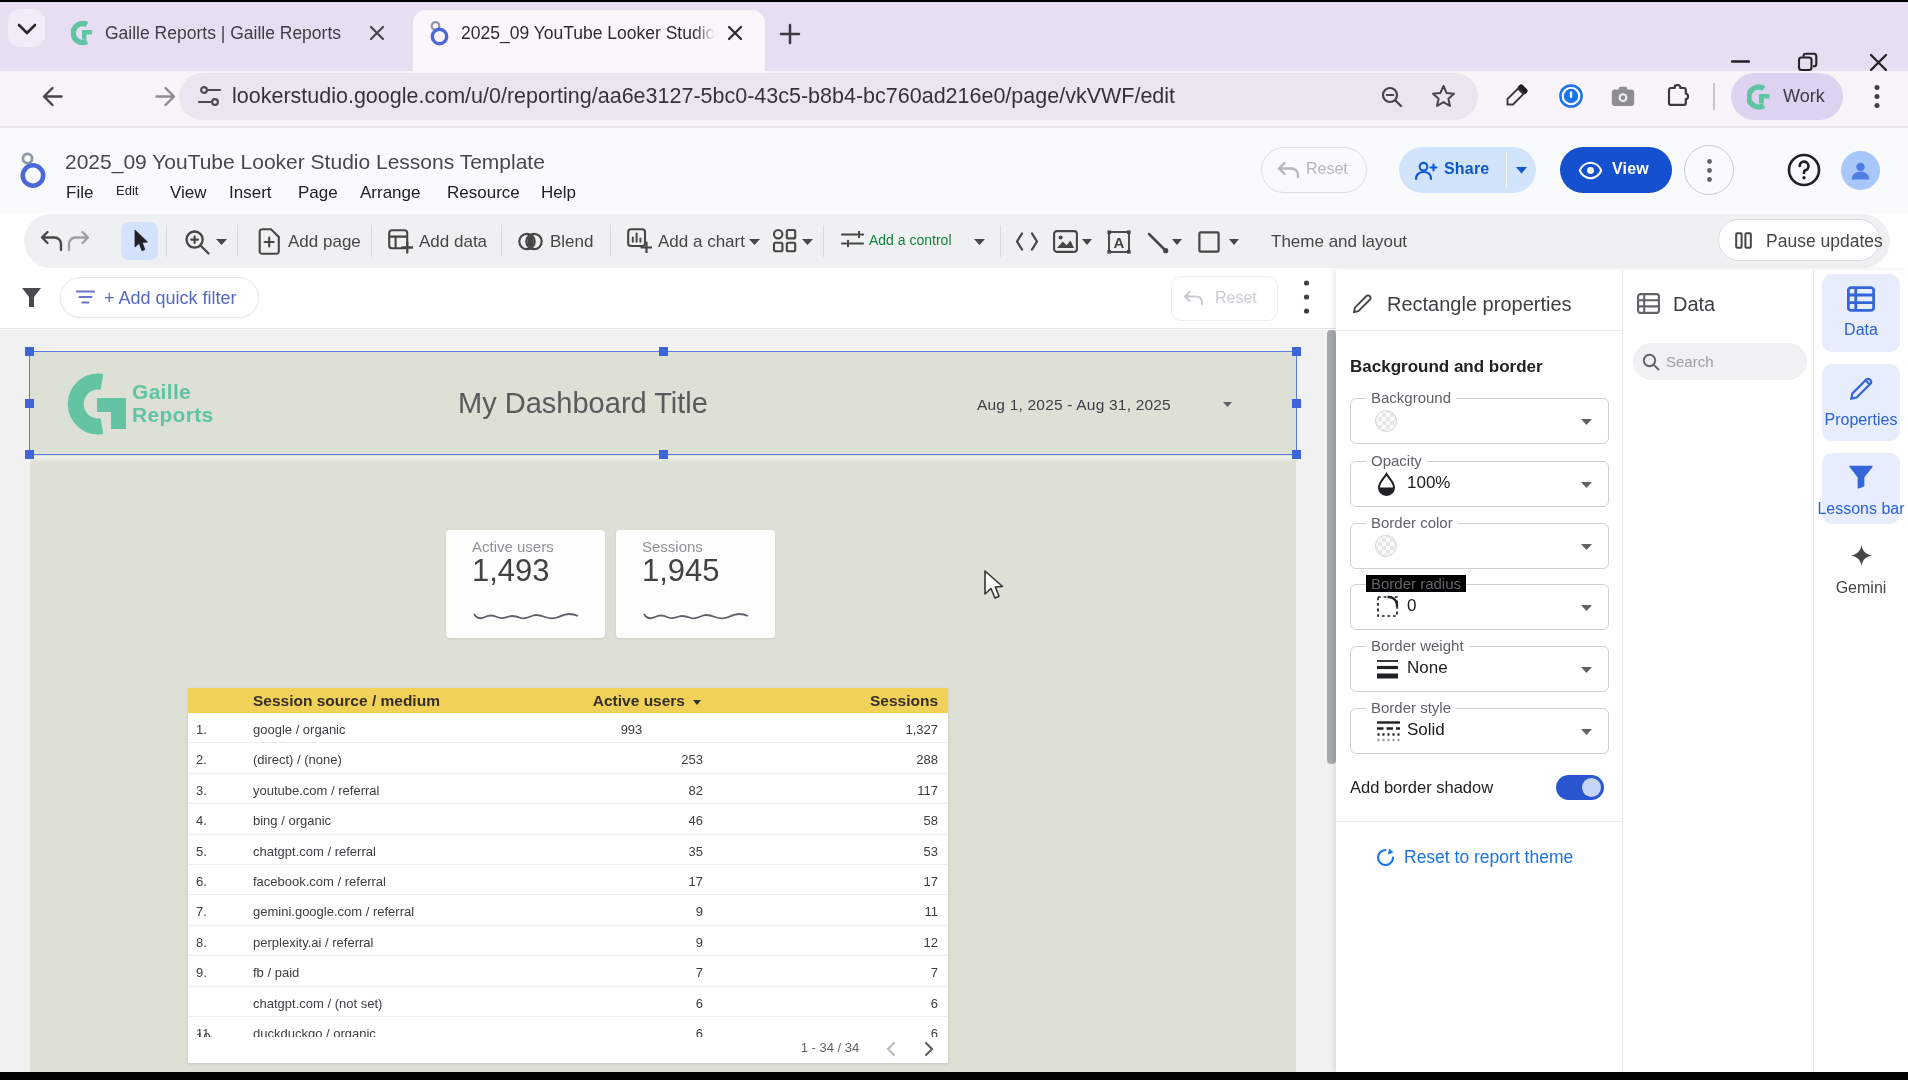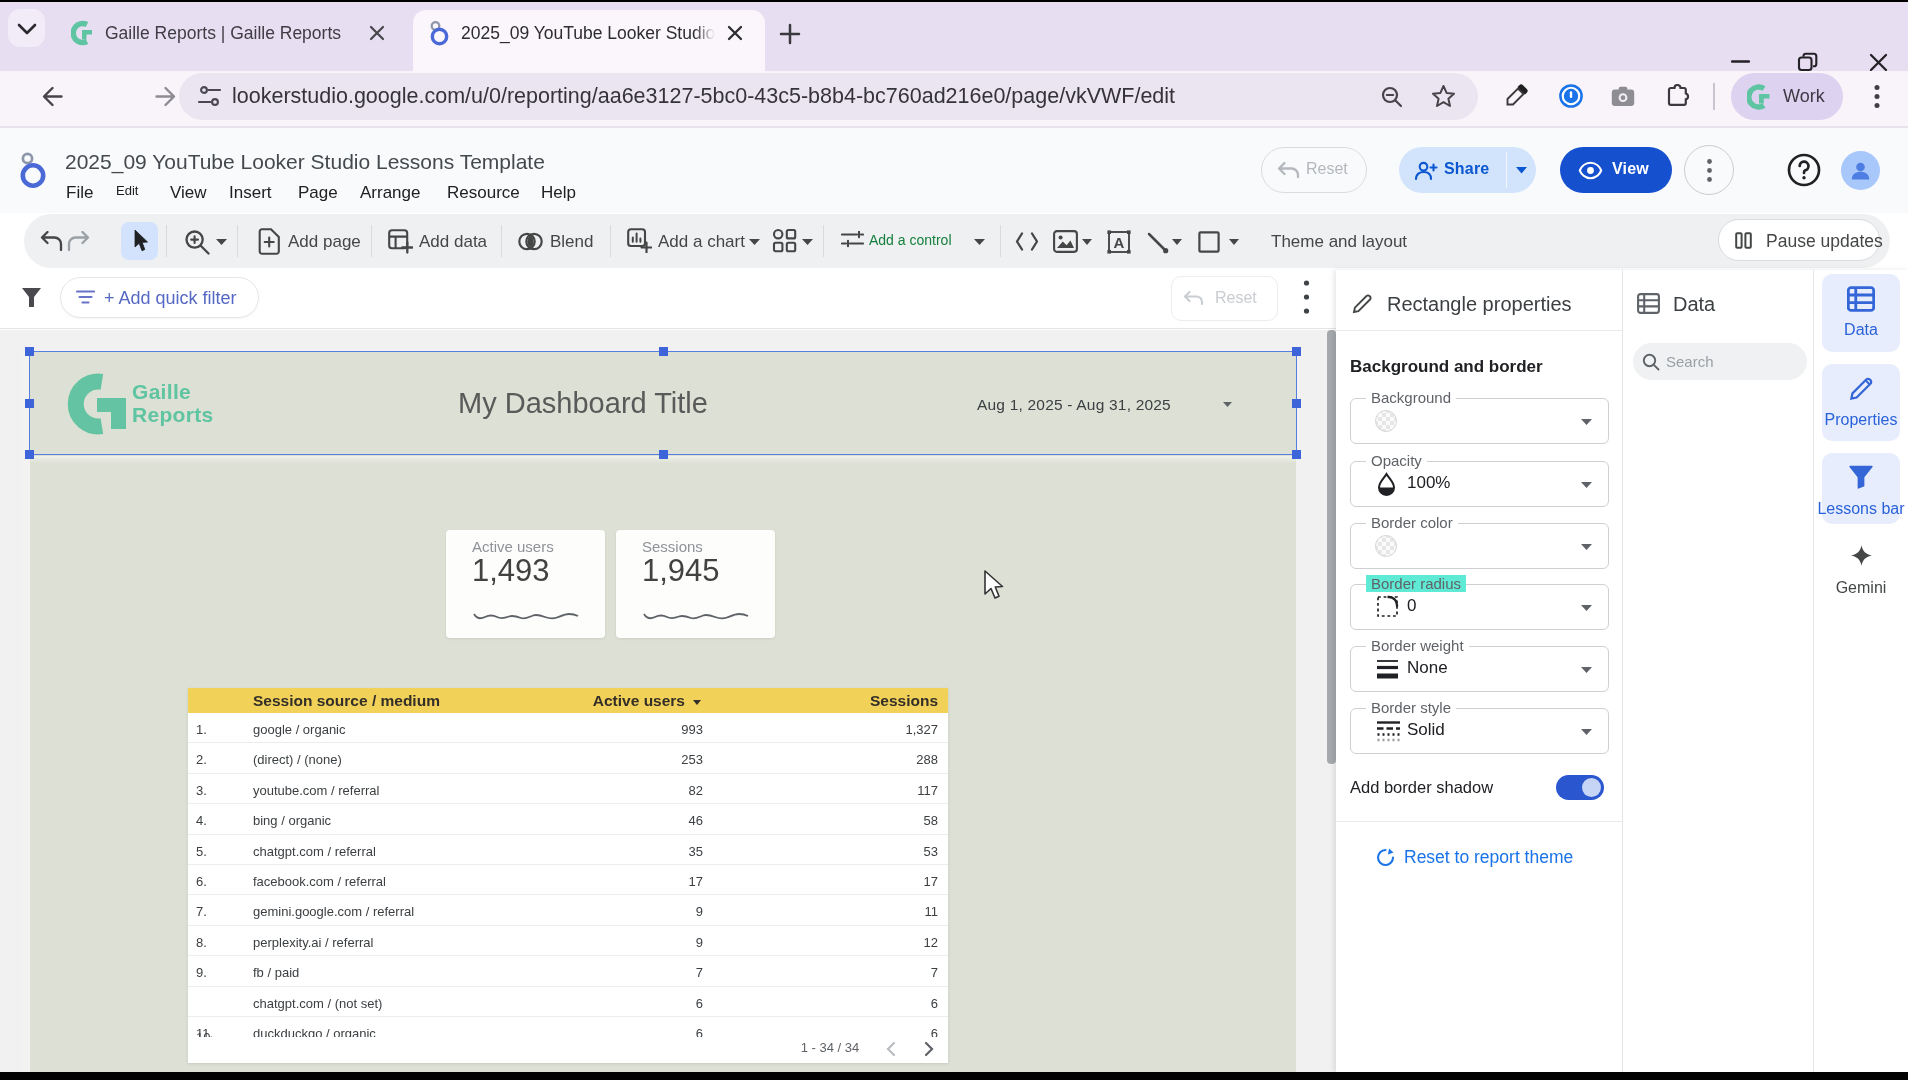--- a/index.html
+++ b/index.html
@@ -367,21 +367,21 @@
 <div class="abs" style="left:525px;top:692px;width:160px;text-align:right;font-size:15.5px;font-weight:bold;color:#332f28;">Active users</div>
 <svg class="abs" style="left:692px;top:699px;" width="10" height="7" viewBox="0 0 10 7">
     <path d="M1 1 L5 6 L9 1" fill="#332f28"></path>
   </svg>
 <div class="abs" style="left:778px;top:692px;width:160px;text-align:right;font-size:15.5px;font-weight:bold;color:#332f28;">Sessions</div>
 
 <div id="rows">
     <div class="abs" style="left:188px;top:742.4px;width:760px;height:1px;background:#ececec;"></div>
     <div class="abs" style="left:196px;top:722px;font-size:13px;color:#3c4043;">1.</div>
     <div class="abs" style="left:253px;top:722px;font-size:13px;color:#3c4043;">google / organic</div>
-    <div class="abs" style="left:560px;top:722px;width:143px;text-align:right;font-size:13px;color:#3c4043;">993</div>
+    <div class="abs" style="left:560px;top:722px;width:143px;text-align:center;font-size:13px;color:#3c4043;">993</div>
     <div class="abs" style="left:795px;top:722px;width:143px;text-align:right;font-size:13px;color:#3c4043;">1,327</div>
     <div class="abs" style="left:188px;top:772.8px;width:760px;height:1px;background:#ececec;"></div>
     <div class="abs" style="left:196px;top:752.4px;font-size:13px;color:#3c4043;">2.</div>
     <div class="abs" style="left:253px;top:752.4px;font-size:13px;color:#3c4043;">(direct) / (none)</div>
     <div class="abs" style="left:560px;top:752.4px;width:143px;text-align:right;font-size:13px;color:#3c4043;">253</div>
     <div class="abs" style="left:795px;top:752.4px;width:143px;text-align:right;font-size:13px;color:#3c4043;">288</div>
     <div class="abs" style="left:188px;top:803.2px;width:760px;height:1px;background:#ececec;"></div>
     <div class="abs" style="left:196px;top:782.8px;font-size:13px;color:#3c4043;">3.</div>
     <div class="abs" style="left:253px;top:782.8px;font-size:13px;color:#3c4043;">youtube.com / referral</div>
     <div class="abs" style="left:560px;top:782.8px;width:143px;text-align:right;font-size:13px;color:#3c4043;">82</div>
@@ -466,21 +466,21 @@
       <path d="M3.4 15.5 A7.1 7.1 0 0 0 17.6 15.5 Z" fill="#202124"></path>
     </svg>
     <div class="abs" style="left:1407px;top:473px;font-size:17px;color:#202124;">100%</div>
     <div class="abs" style="left:1350px;top:523px;width:259px;height:46px;border:1px solid #ced0d4;border-radius:6px;"></div>
     <div class="abs" style="left:1366px;top:514px;font-size:15px;color:#5f6368;background:#fff;padding:0 5px;">Border color</div>
     <svg class="abs" style="left:1580px;top:543px;" width="13" height="8" viewBox="0 0 13 8">
       <path d="M1 1 L6.5 7 L12 1" fill="#5f6368"></path>
     </svg>
     <div class="abs" style="left:1375px;top:535px;width:22px;height:22px;border-radius:50%;border:1px solid #d5d7da;background:repeating-conic-gradient(#e6e6e6 0% 25%, #fbfbfb 0% 50%) 50%/8px 8px;"></div>
     <div class="abs" style="left:1350px;top:584px;width:259px;height:46px;border:1px solid #ced0d4;border-radius:6px;"></div>
-    <div class="abs" style="left:1366px;top:575px;font-size:15px;color:#5f6368;background:#5eead4;padding:0 5px;">Border radius</div>
+    <div class="abs" style="left:1366px;top:575px;font-size:15px;color:#5f6368;background:#000000;padding:0 5px;">Border radius</div>
     <svg class="abs" style="left:1580px;top:604px;" width="13" height="8" viewBox="0 0 13 8">
       <path d="M1 1 L6.5 7 L12 1" fill="#5f6368"></path>
     </svg>
     <svg class="abs" style="left:1376px;top:595px;" width="23" height="23" viewBox="0 0 23 23">
       <path d="M2 2 H21 V21 H2 Z" fill="none" stroke="#202124" stroke-width="1.7" stroke-dasharray="2.8 2.8"></path>
       <path d="M11.5 2 H13 A8 8 0 0 1 21 10 V11.5" fill="none" stroke="#202124" stroke-width="2.3"></path>
     </svg>
     <div class="abs" style="left:1407px;top:596px;font-size:17px;color:#202124;">0</div>
     <div class="abs" style="left:1350px;top:646px;width:259px;height:46px;border:1px solid #ced0d4;border-radius:6px;"></div>
     <div class="abs" style="left:1366px;top:637px;font-size:15px;color:#5f6368;background:#fff;padding:0 5px;">Border weight</div>

